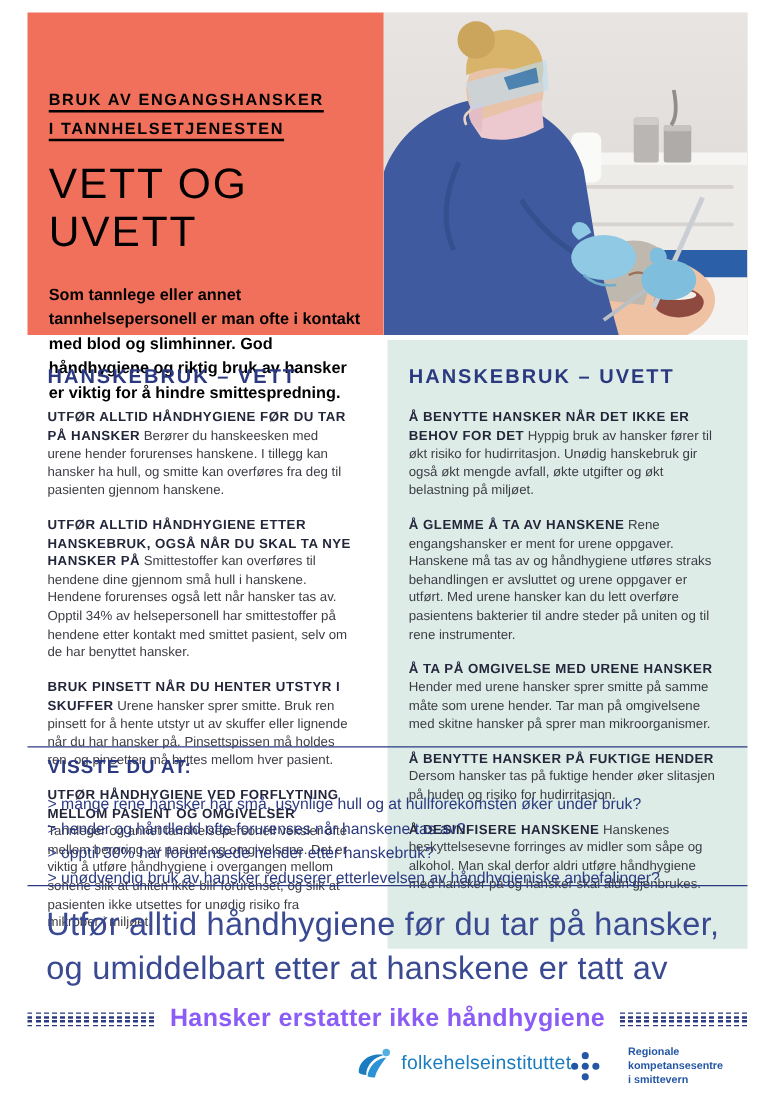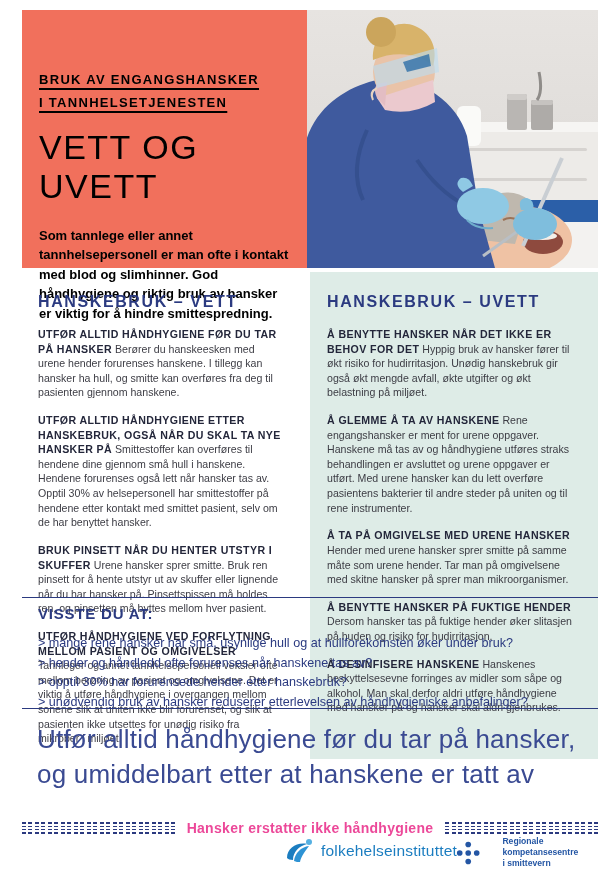--- a/index.html
+++ b/index.html
@@ -33,21 +33,21 @@
   .facts-heading{font-size:15px;font-weight:bold;letter-spacing:0.8px;margin:0 0 12px 0;}
   .facts-list{font-size:12.6px;font-weight:normal;line-height:1.55;}
 
   
   .statement{position:absolute;left:37px;top:722px;width:560px;font-size:26px;color:#3A4A92;line-height:1.36;letter-spacing:0.2px;}
 
   
   .banner{position:absolute;left:22px;top:804px;width:576px;display:flex;align-items:center;}
   .stripes{flex:1;display:flex;flex-direction:column;gap:1.6px;}
   .stripes i{display:block;height:1.7px;background-image:repeating-linear-gradient(to right,#2B3A80 0 4px,rgba(0,0,0,0) 4px 6.5px);}
-  .banner-text{font-size:14px;font-weight:bold;color:#ec4899;margin:16px 12px;white-space:nowrap;letter-spacing:0.3px;}
+  .banner-text{font-size:20px;font-weight:bold;color:#8b5cf6;margin:0 12px;white-space:nowrap;letter-spacing:0.3px;}
 
   
   .footer{position:absolute;left:0;top:832px;width:615px;height:46px;}
   .fhi{position:absolute;left:285px;top:6px;display:flex;align-items:center;}
   .fhi-text{font-size:15.5px;color:#1B7DC0;margin-left:6px;letter-spacing:0.2px;}
   .rksv{position:absolute;left:455px;top:4px;display:flex;align-items:center;}
   .rksv-text{font-size:8.6px;font-weight:bold;color:#2456A4;line-height:1.3;margin-left:21px;}
 </style>
 </head>
 <body>
@@ -120,21 +120,21 @@
           <path d="M160 210 q10 10 26 8" stroke="#6FAECC" stroke-width="2" fill="none"></path>
         </g>
       </svg>
     </div>
   </div>
 
   <div class="cols">
     <div class="col-left">
       <div class="col-heading">HANSKEBRUK – VETT</div>
       <p class="entry"><b>UTFØR ALLTID HÅNDHYGIENE FØR DU TAR PÅ HANSKER</b> <span>Berører du hanskeesken med urene hender forurenses hanskene. I tillegg kan hansker ha hull, og smitte kan overføres fra deg til pasienten gjennom hanskene.</span></p>
-      <p class="entry"><b>UTFØR ALLTID HÅNDHYGIENE ETTER HANSKEBRUK, OGSÅ NÅR DU SKAL TA NYE HANSKER PÅ</b> <span>Smittestoffer kan overføres til hendene dine gjennom små hull i hanskene. Hendene forurenses også lett når hansker tas av. Opptil 30% av helsepersonell har smittestoffer på hendene etter kontakt med smittet pasient, selv om de har benyttet hansker.</span></p>
+      <p class="entry"><b>UTFØR ALLTID HÅNDHYGIENE ETTER HANSKEBRUK, OGSÅ NÅR DU SKAL TA NYE HANSKER PÅ</b> <span>Smittestoffer kan overføres til hendene dine gjennom små hull i hanskene. Hendene forurenses også lett når hansker tas av. Opptil 34% av helsepersonell har smittestoffer på hendene etter kontakt med smittet pasient, selv om de har benyttet hansker.</span></p>
       <p class="entry"><b>BRUK PINSETT NÅR DU HENTER UTSTYR I SKUFFER</b> <span>Urene hansker sprer smitte. Bruk ren pinsett for å hente utstyr ut av skuffer eller lignende når du har hansker på. Pinsettspissen må holdes ren, og pinsetten må byttes mellom hver pasient.</span></p>
       <p class="entry"><b>UTFØR HÅNDHYGIENE VED FORFLYTNING MELLOM PASIENT OG OMGIVELSER</b> <span>Tannleger og annet tannhelsepersonell veksler ofte mellom berøring av pasient og omgivelsene. Det er viktig å utføre håndhygiene i overgangen mellom sonene slik at uniten ikke blir forurenset, og slik at pasienten ikke utsettes for unødig risiko fra mikrober i miljøet.</span></p>
     </div>
     <div class="col-right">
       <div class="col-heading">HANSKEBRUK – UVETT</div>
       <p class="entry"><b>Å BENYTTE HANSKER NÅR DET IKKE ER BEHOV FOR DET</b> <span>Hyppig bruk av hansker fører til økt risiko for hudirritasjon. Unødig hanskebruk gir også økt mengde avfall, økte utgifter og økt belastning på miljøet.</span></p>
       <p class="entry"><b>Å GLEMME Å TA AV HANSKENE</b> <span>Rene engangshansker er ment for urene oppgaver. Hanskene må tas av og håndhygiene utføres straks behandlingen er avsluttet og urene oppgaver er utført. Med urene hansker kan du lett overføre pasientens bakterier til andre steder på uniten og til rene instrumenter.</span></p>
       <p class="entry"><b>Å TA PÅ OMGIVELSE MED URENE HANSKER</b> <span>Hender med urene hansker sprer smitte på samme måte som urene hender. Tar man på omgivelsene med skitne hansker på sprer man mikroorganismer.</span></p>
       <p class="entry"><b>Å BENYTTE HANSKER PÅ FUKTIGE HENDER</b> <span>Dersom hansker tas på fuktige hender øker slitasjen på huden og risiko for hudirritasjon.</span></p>
       <p class="entry"><b>Å DESINFISERE HANSKENE</b> <span>Hanskenes beskyttelsesevne forringes av midler som såpe og alkohol. Man skal derfor aldri utføre håndhygiene med hansker på og hansker skal aldri gjenbrukes.</span></p>

